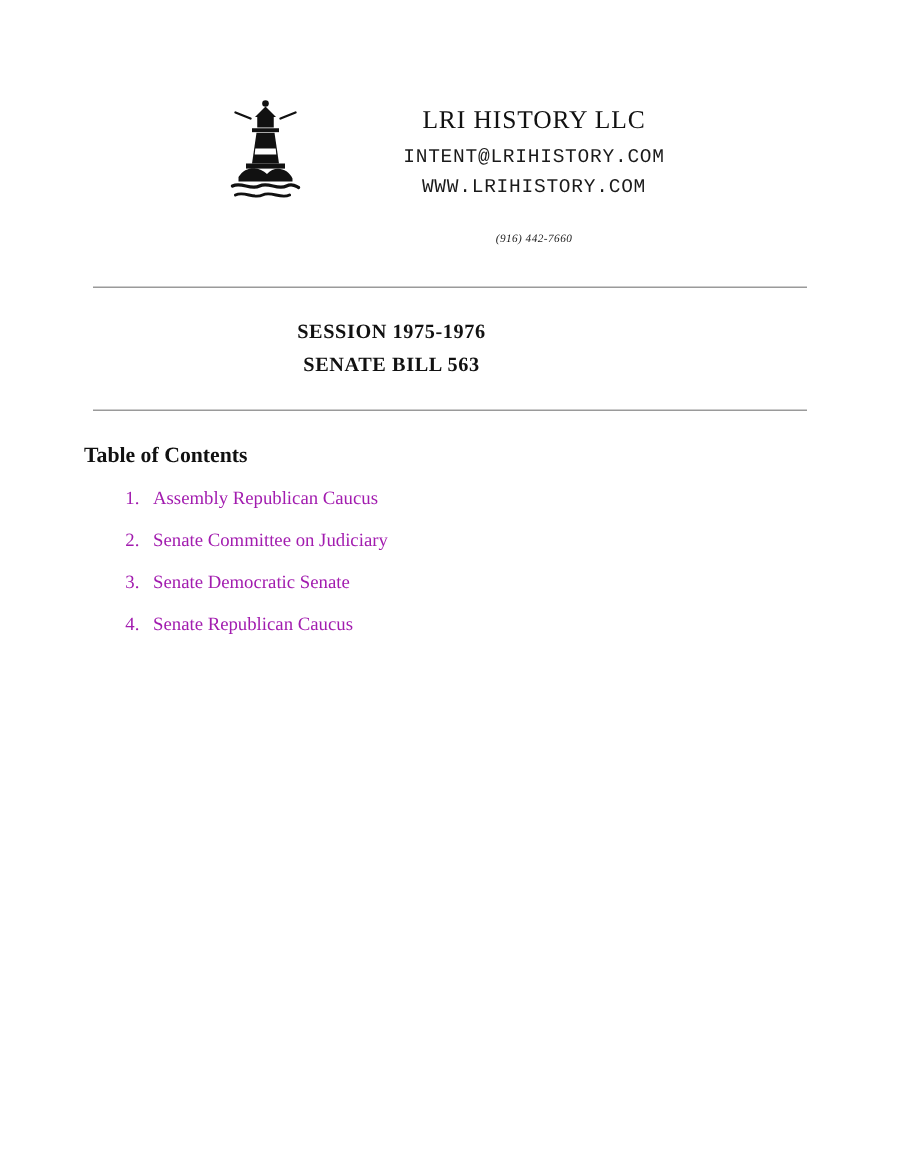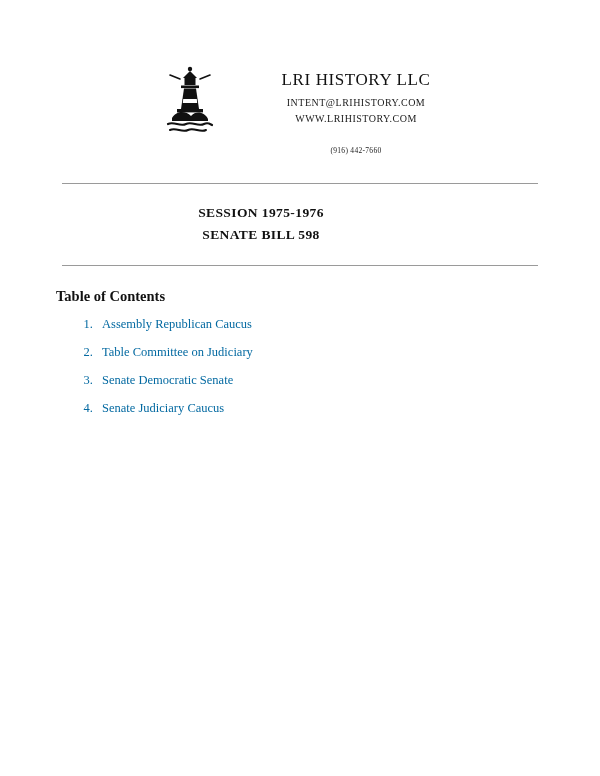--- a/index.html
+++ b/index.html
@@ -49,32 +49,34 @@
   }
   .company-name {
     font-family: "Liberation Serif", serif;
     font-size: 17px;
     letter-spacing: 0.6px;
     color: #111111;
     margin-bottom: 7px;
     white-space: nowrap;
   }
   .contact-line {
-    font-size: 10px;
+    font-size: 13px;
     letter-spacing: 0.5px;
     color: #1a1a1a;
     margin-bottom: 5px;
     white-space: nowrap;
+    font-family: Liberation Mono, monospace;
   }
   .phone-line {
     font-size: 7.5px;
     letter-spacing: 0.3px;
     color: #1a1a1a;
     margin-top: 22px;
     white-space: nowrap;
+    font-style: italic;
   }
 
   
   .rule {
     border: none;
     border-top: 1px solid #9a9a9a;
     margin: 0 62px;
   }
   .rule-top { margin-top: 28px; }
   .rule-bottom { margin-top: 19px; }
@@ -99,21 +101,21 @@
     font-weight: bold;
     font-size: 14.5px;
     color: #111111;
     margin-bottom: 12px;
   }
   ol.toc-list {
     list-style: decimal;
     margin: 0;
     padding-left: 40px;
     font-size: 12.5px;
-    color: #0369a1;
+    color: #a21caf;
   }
   ol.toc-list li {
     margin-bottom: 13px;
     padding-left: 6px;
     line-height: 1.2;
   }
 </style>
 </head>
 <body>
 
@@ -154,36 +156,36 @@
       <div class="contact-line">WWW.LRIHISTORY.COM</div>
       <div class="phone-line">(916) 442-7660</div>
     </div>
 
   </div>
 
   <hr class="rule rule-top">
 
   <div class="session-block">
     <div>SESSION  1975-1976</div>
-    <div>SENATE BILL 598</div>
+    <div>SENATE BILL 563</div>
   </div>
 
   <hr class="rule rule-bottom">
 
   <div class="toc">
     <div class="toc-title">Table of Contents</div>
     <ol class="toc-list">
       <li>
         <span>Assembly Republican Caucus</span>
       </li>
       <li>
-        <span>Table Committee on Judiciary</span>
+        <span>Senate Committee on Judiciary</span>
       </li>
       <li>
         <span>Senate Democratic Senate</span>
       </li>
       <li>
-        <span>Senate Judiciary Caucus</span>
+        <span>Senate Republican Caucus</span>
       </li>
     </ol>
   </div>
 
 </div>
 
 </body></html>

